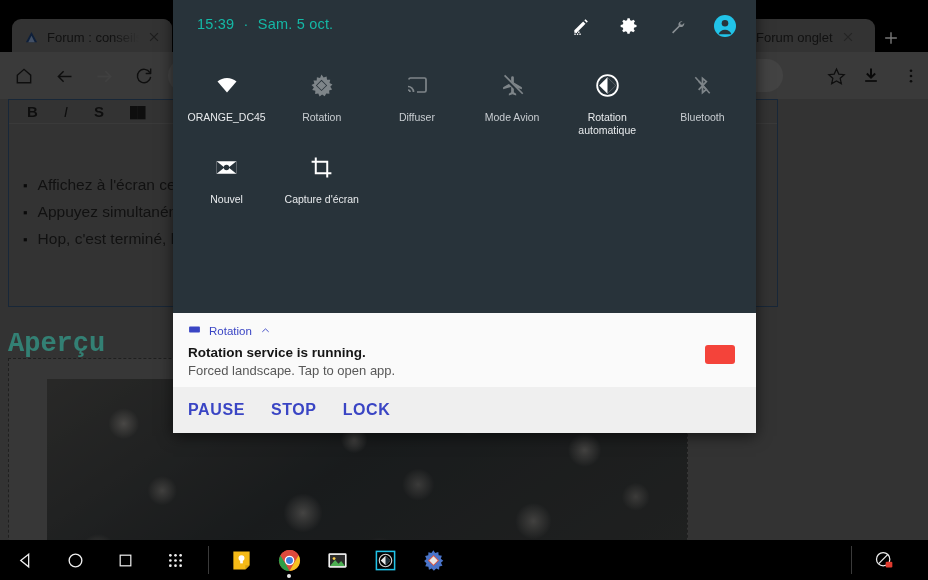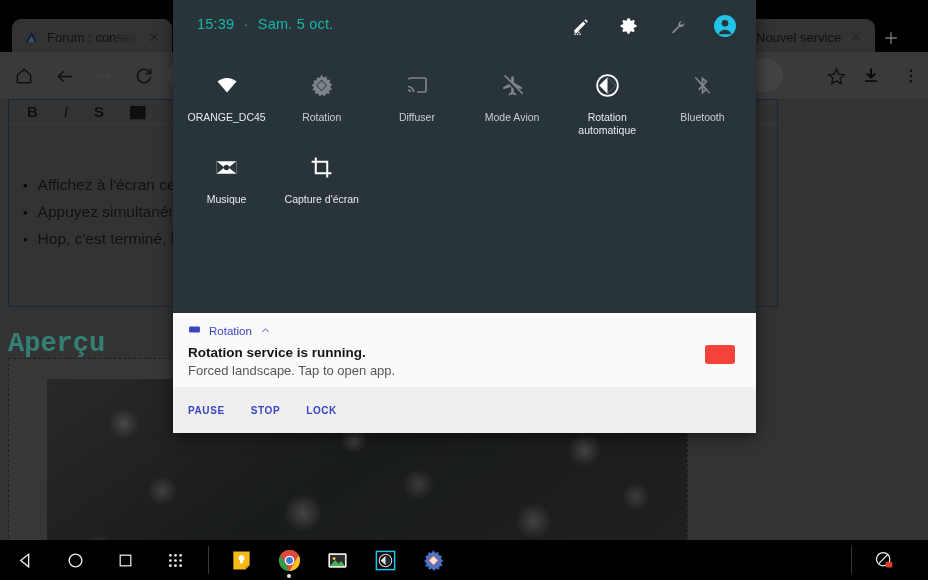--- a/index.html
+++ b/index.html
@@ -179,21 +179,21 @@
   .nt-text { padding:3px 0 0 15px; color:#585858; font-size:13px; }
   .nt-badge {
     position:absolute; right:21px; top:32px; width:30px; height:19px;
     border-radius:3px; background:#f4433a;
   }
   .nt-actions {
     position:absolute; left:0; right:0; bottom:0; height:46px;
     background:#efefef; display:flex; align-items:center; gap:26px;
     padding-left:15px;
   }
-  .nt-action { color:#3a45c4; font-size:10px; font-weight:bold; letter-spacing:.6px; }
+  .nt-action { color:#3a45c4; font-size:16px; font-weight:bold; letter-spacing:.6px; }
 
   
   #navbar {
     position:absolute; left:0; bottom:0; width:928px; height:40px;
     background:#000; display:flex; align-items:center;
   }
   .nav-group { display:flex; align-items:center; }
   .nav-btn { width:50px; height:40px; display:flex; align-items:center; justify-content:center; }
   .nav-sep { width:1px; height:28px; background:#3a3a3a; margin:0 8px; }
   .app-btn { width:48px; height:40px; display:flex; align-items:center; justify-content:center; position:relative; }
@@ -217,21 +217,21 @@
             </svg>
         </span>
         <span class="tab-title">Forum : conseils</span>
         <span class="tab-close">
           <svg viewBox="0 0 16 16" width="14" height="14">
               <path d="M3.5 3.5 L12.5 12.5 M12.5 3.5 L3.5 12.5" stroke="#2a2a2a" stroke-width="1.4"></path>
             </svg>
         </span>
       </div>
       <div class="tab" style="left:744px;width:131px;">
-        <span class="tab-title" style="-webkit-mask-image:none;mask-image:none;">Nouvel service</span>
+        <span class="tab-title" style="-webkit-mask-image:none;mask-image:none;">Forum onglet</span>
         <span class="tab-close">
           <svg viewBox="0 0 16 16" width="14" height="14">
               <path d="M3.5 3.5 L12.5 12.5 M12.5 3.5 L3.5 12.5" stroke="#3a3a3a" stroke-width="1.4"></path>
             </svg>
         </span>
       </div>
       <div class="newtab-btn">
         <svg viewBox="0 0 24 24" width="20" height="20">
             <path d="M12 5 V19 M5 12 H19" stroke="#d8d8d8" stroke-width="1.7"></path>
           </svg>
@@ -421,21 +421,21 @@
 
       <div class="tile">
         <div class="tile-ico">
           <svg viewBox="0 0 24 24" width="25" height="25">
               <rect x="2.5" y="6" width="19" height="12" fill="#fff"></rect>
               <path d="M2.5 6 L10 12 L2.5 18 Z" fill="#28333a"></path>
               <path d="M21.5 6 L14 12 L21.5 18 Z" fill="#28333a"></path>
               <circle cx="12" cy="12" r="2.6" fill="#28333a"></circle>
             </svg>
         </div>
-        <div class="tile-lbl">Musique</div>
+        <div class="tile-lbl">Nouvel</div>
       </div>
 
       <div class="tile">
         <div class="tile-ico">
           <svg viewBox="0 0 24 24" width="25" height="25" fill="none" stroke="#fff" stroke-width="1.9">
               <path d="M6.5 2.5 V17.5 H21.5"></path>
               <path d="M2.5 6.5 H17.5 V21.5"></path>
             </svg>
         </div>
         <div class="tile-lbl">Capture d'écran</div>

